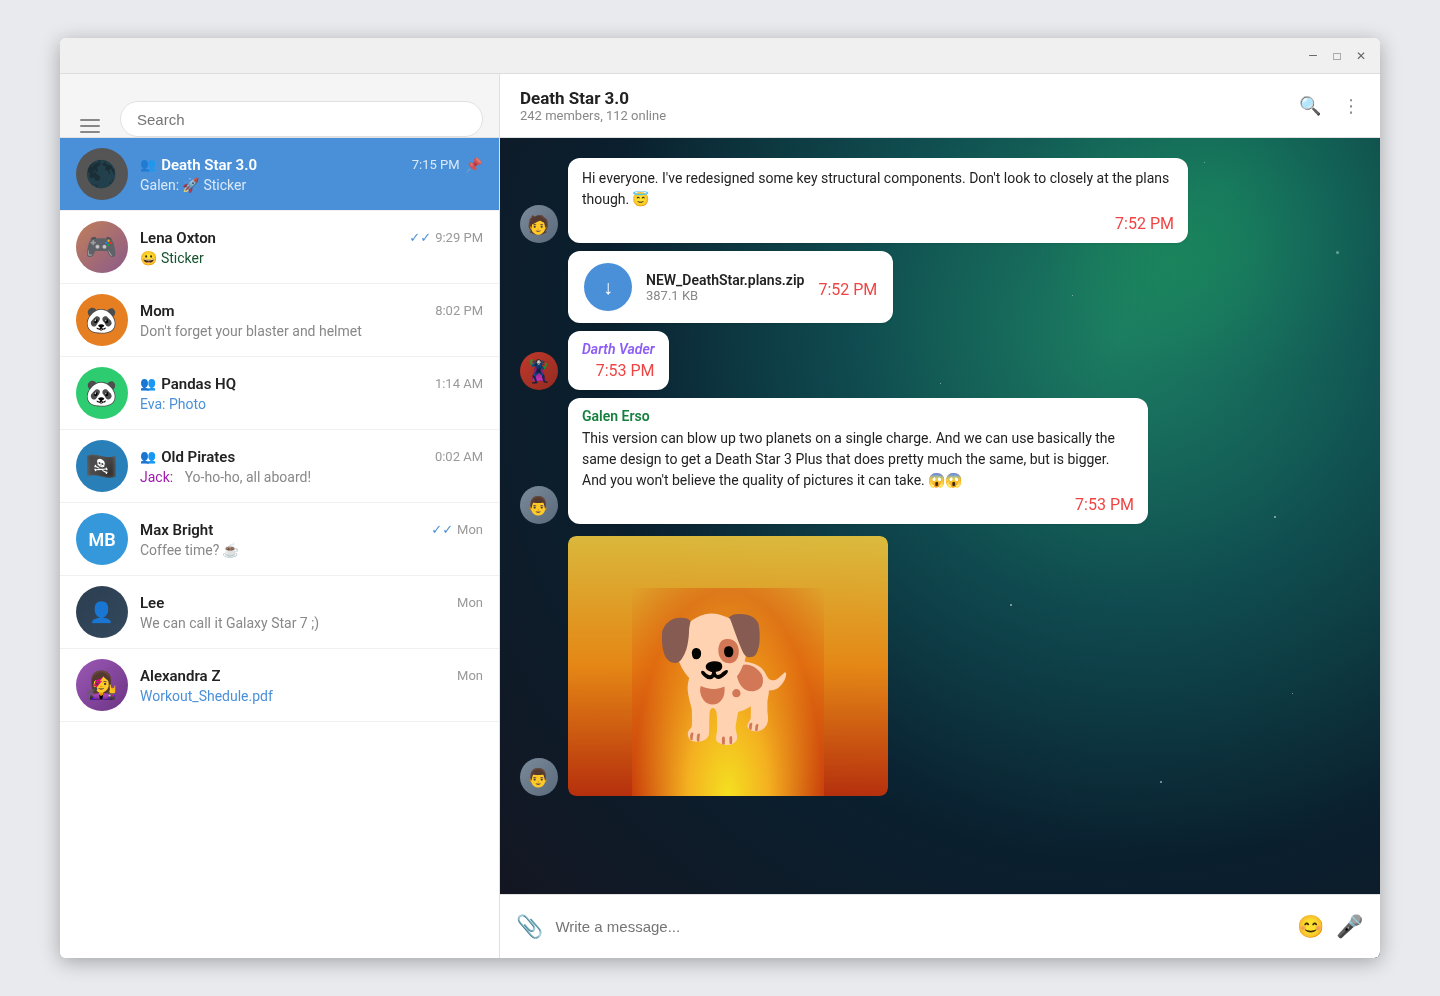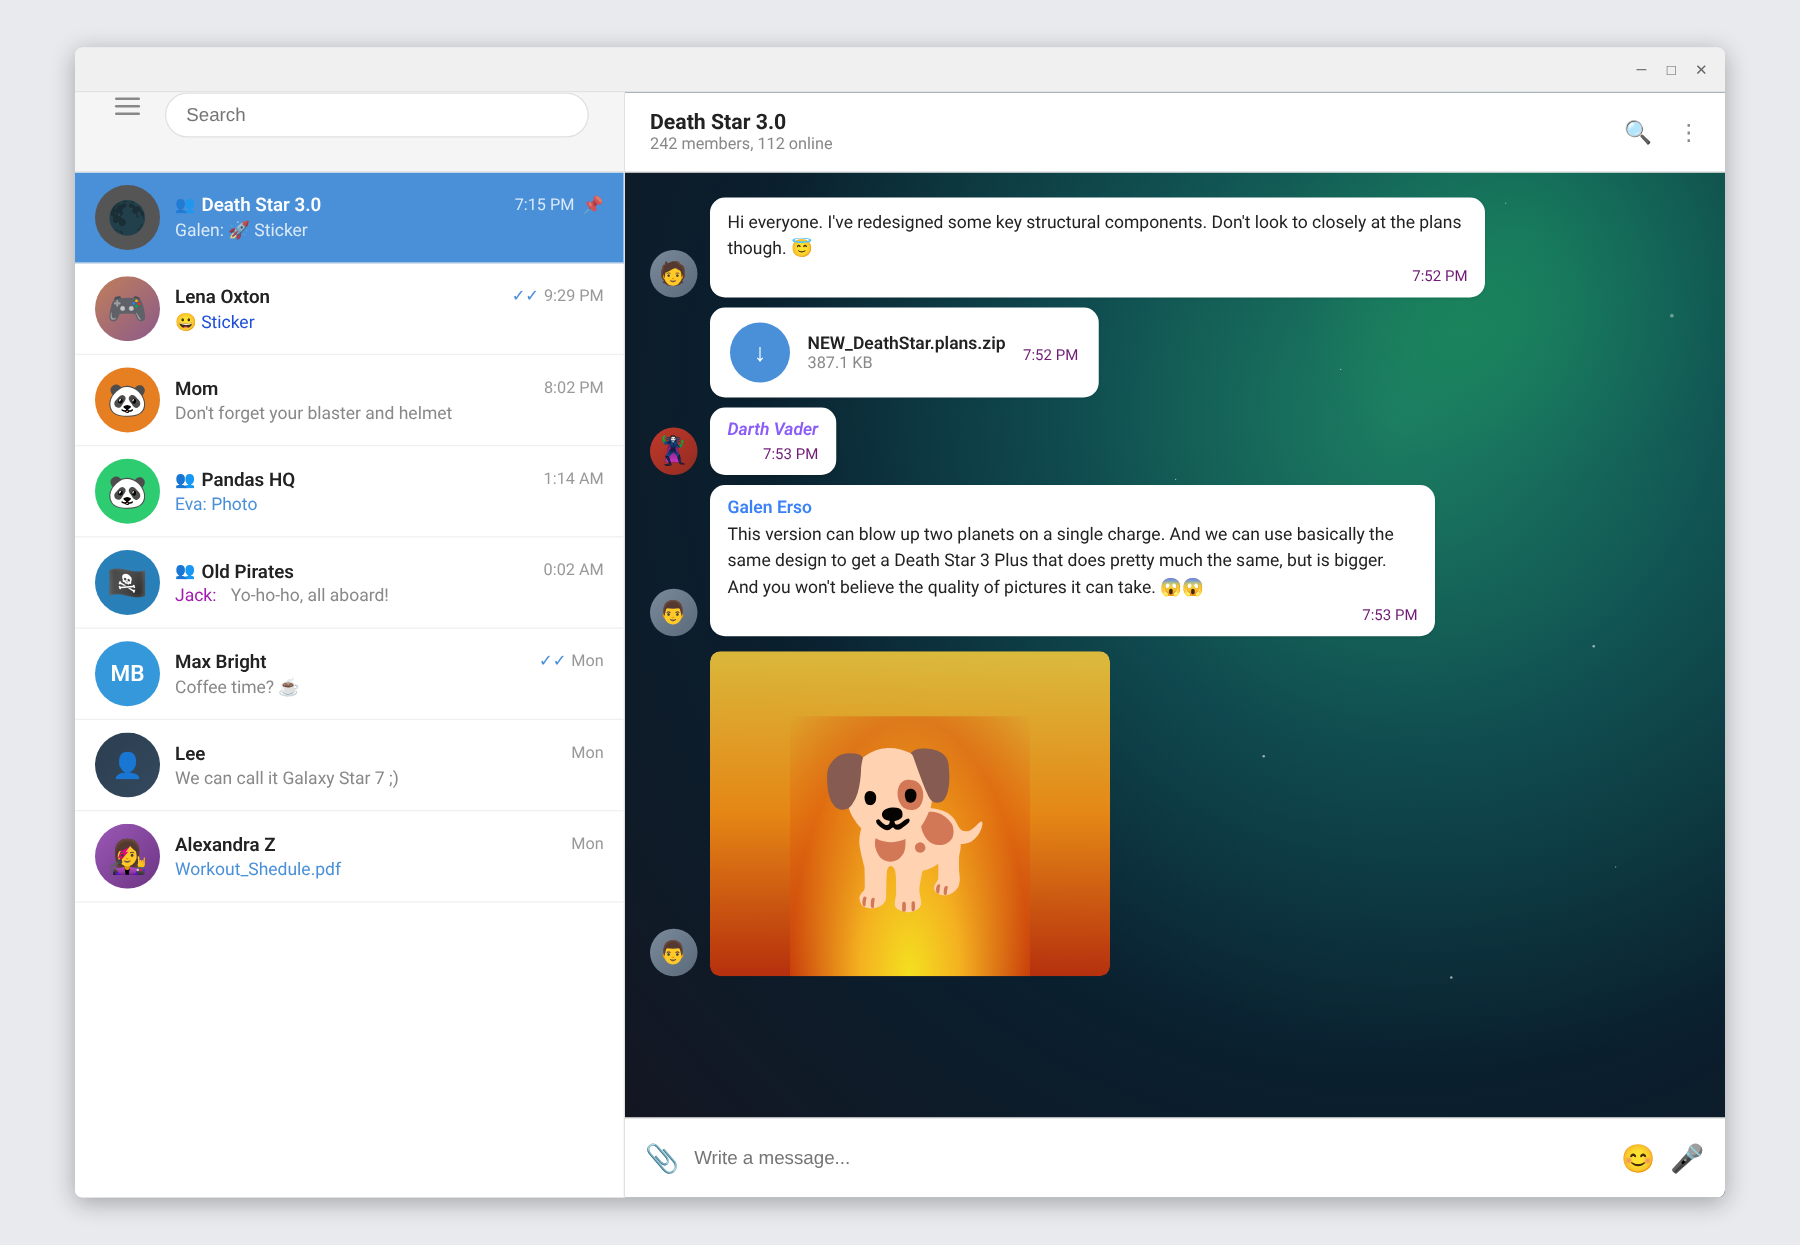--- a/index.html
+++ b/index.html
@@ -44,22 +44,22 @@
       display: flex;
       flex-direction: column;
       border-right: 1px solid #e0e0e0;
       background: #fff;
     }
 
     .sidebar-header {
       height: 64px;
       background: #f5f5f5;
       display: flex;
-      align-items: flex-start;
-      padding: 0 28px;
+      align-items: flex-end;
+      padding: 0 16px;
       gap: 16px;
       flex-shrink: 0;
       border-bottom: 1px solid #e0e0e0;
     }
 
     .hamburger-btn {
       display: flex;
       flex-direction: column;
       gap: 4px;
       cursor: pointer;
@@ -182,21 +182,21 @@
     .message-bubble {
       background: #fff;
       border-radius: 12px;
       padding: 10px 14px;
       max-width: 620px;
       align-self: flex-start;
       position: relative;
       box-shadow: 0 1px 2px rgba(0,0,0,0.1);
     }
     .message-text { font-size: 14px; color: #222; line-height: 1.5; }
-    .message-time { font-size: 12px; color: #701a75; text-align: right; margin-top: 4px; }
+    .message-time { font-size: 16px; color: #ef4444; text-align: right; margin-top: 4px; }
     
     .message-with-avatar {
       display: flex;
       gap: 10px;
       align-items: flex-end;
     }
     .msg-avatar {
       width: 38px;
       height: 38px;
       border-radius: 50%;
@@ -206,21 +206,21 @@
     .msg-avatar-placeholder {
       width: 38px;
       height: 38px;
       border-radius: 50%;
       flex-shrink: 0;
       background: #888;
     }
 
     .sender-name { font-weight: 600; font-size: 14px; margin-bottom: 4px; }
     .sender-darth { color: #8b5cf6; font-style: italic; }
-    .sender-galen { color: #3b82f6; }
+    .sender-galen { color: #15803d; }
 
     
     .file-bubble {
       background: #fff;
       border-radius: 12px;
       padding: 12px 16px;
       max-width: 380px;
       display: flex;
       align-items: center;
       gap: 14px;
@@ -330,21 +330,21 @@
           </div>
           <div class="chat-info">
             <div class="chat-row1">
               <div class="chat-name">Lena Oxton</div>
               <div style="display:flex;align-items:center;gap:2px;">
                 <span class="check-icon">✓✓</span>
                 <span class="chat-time">9:29 PM</span>
               </div>
             </div>
             <div class="chat-preview">
-              <span style="color:#1d4ed8;">😀 Sticker</span>
+              <span style="color:#14532d;">😀 Sticker</span>
             </div>
           </div>
         </div>
 
         <div class="chat-item">
           <div class="avatar" style="background:#e67e22; font-size:26px;">🐼</div>
           <div class="chat-info">
             <div class="chat-row1">
               <div class="chat-name">Mom</div>
               <span class="chat-time">8:02 PM</span>

